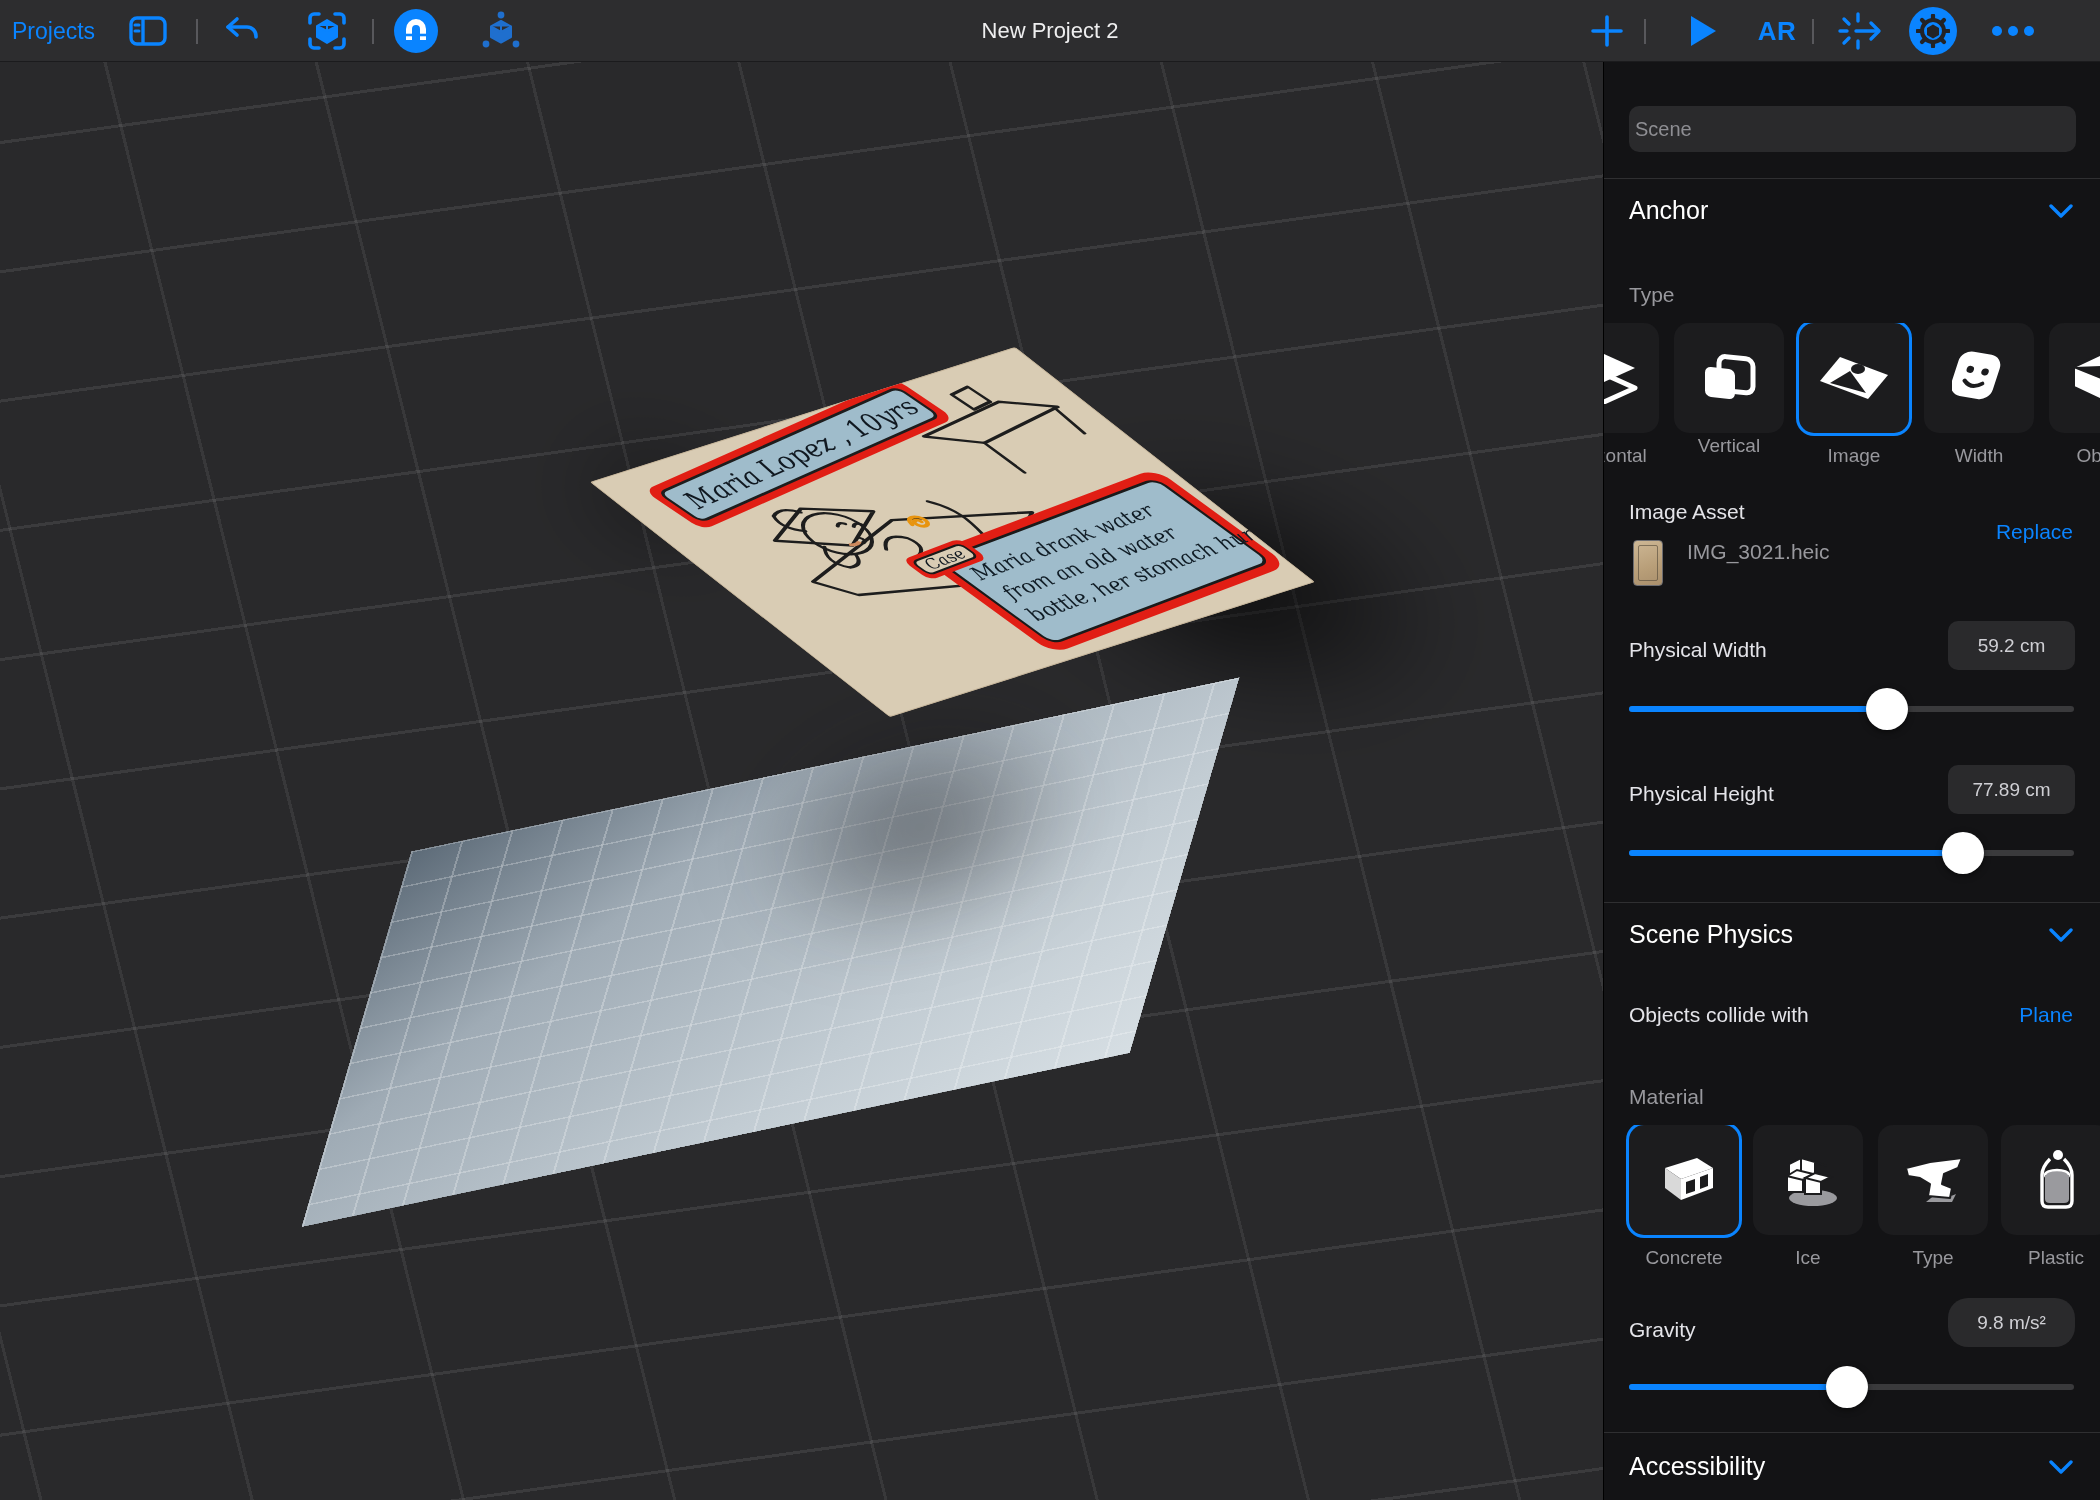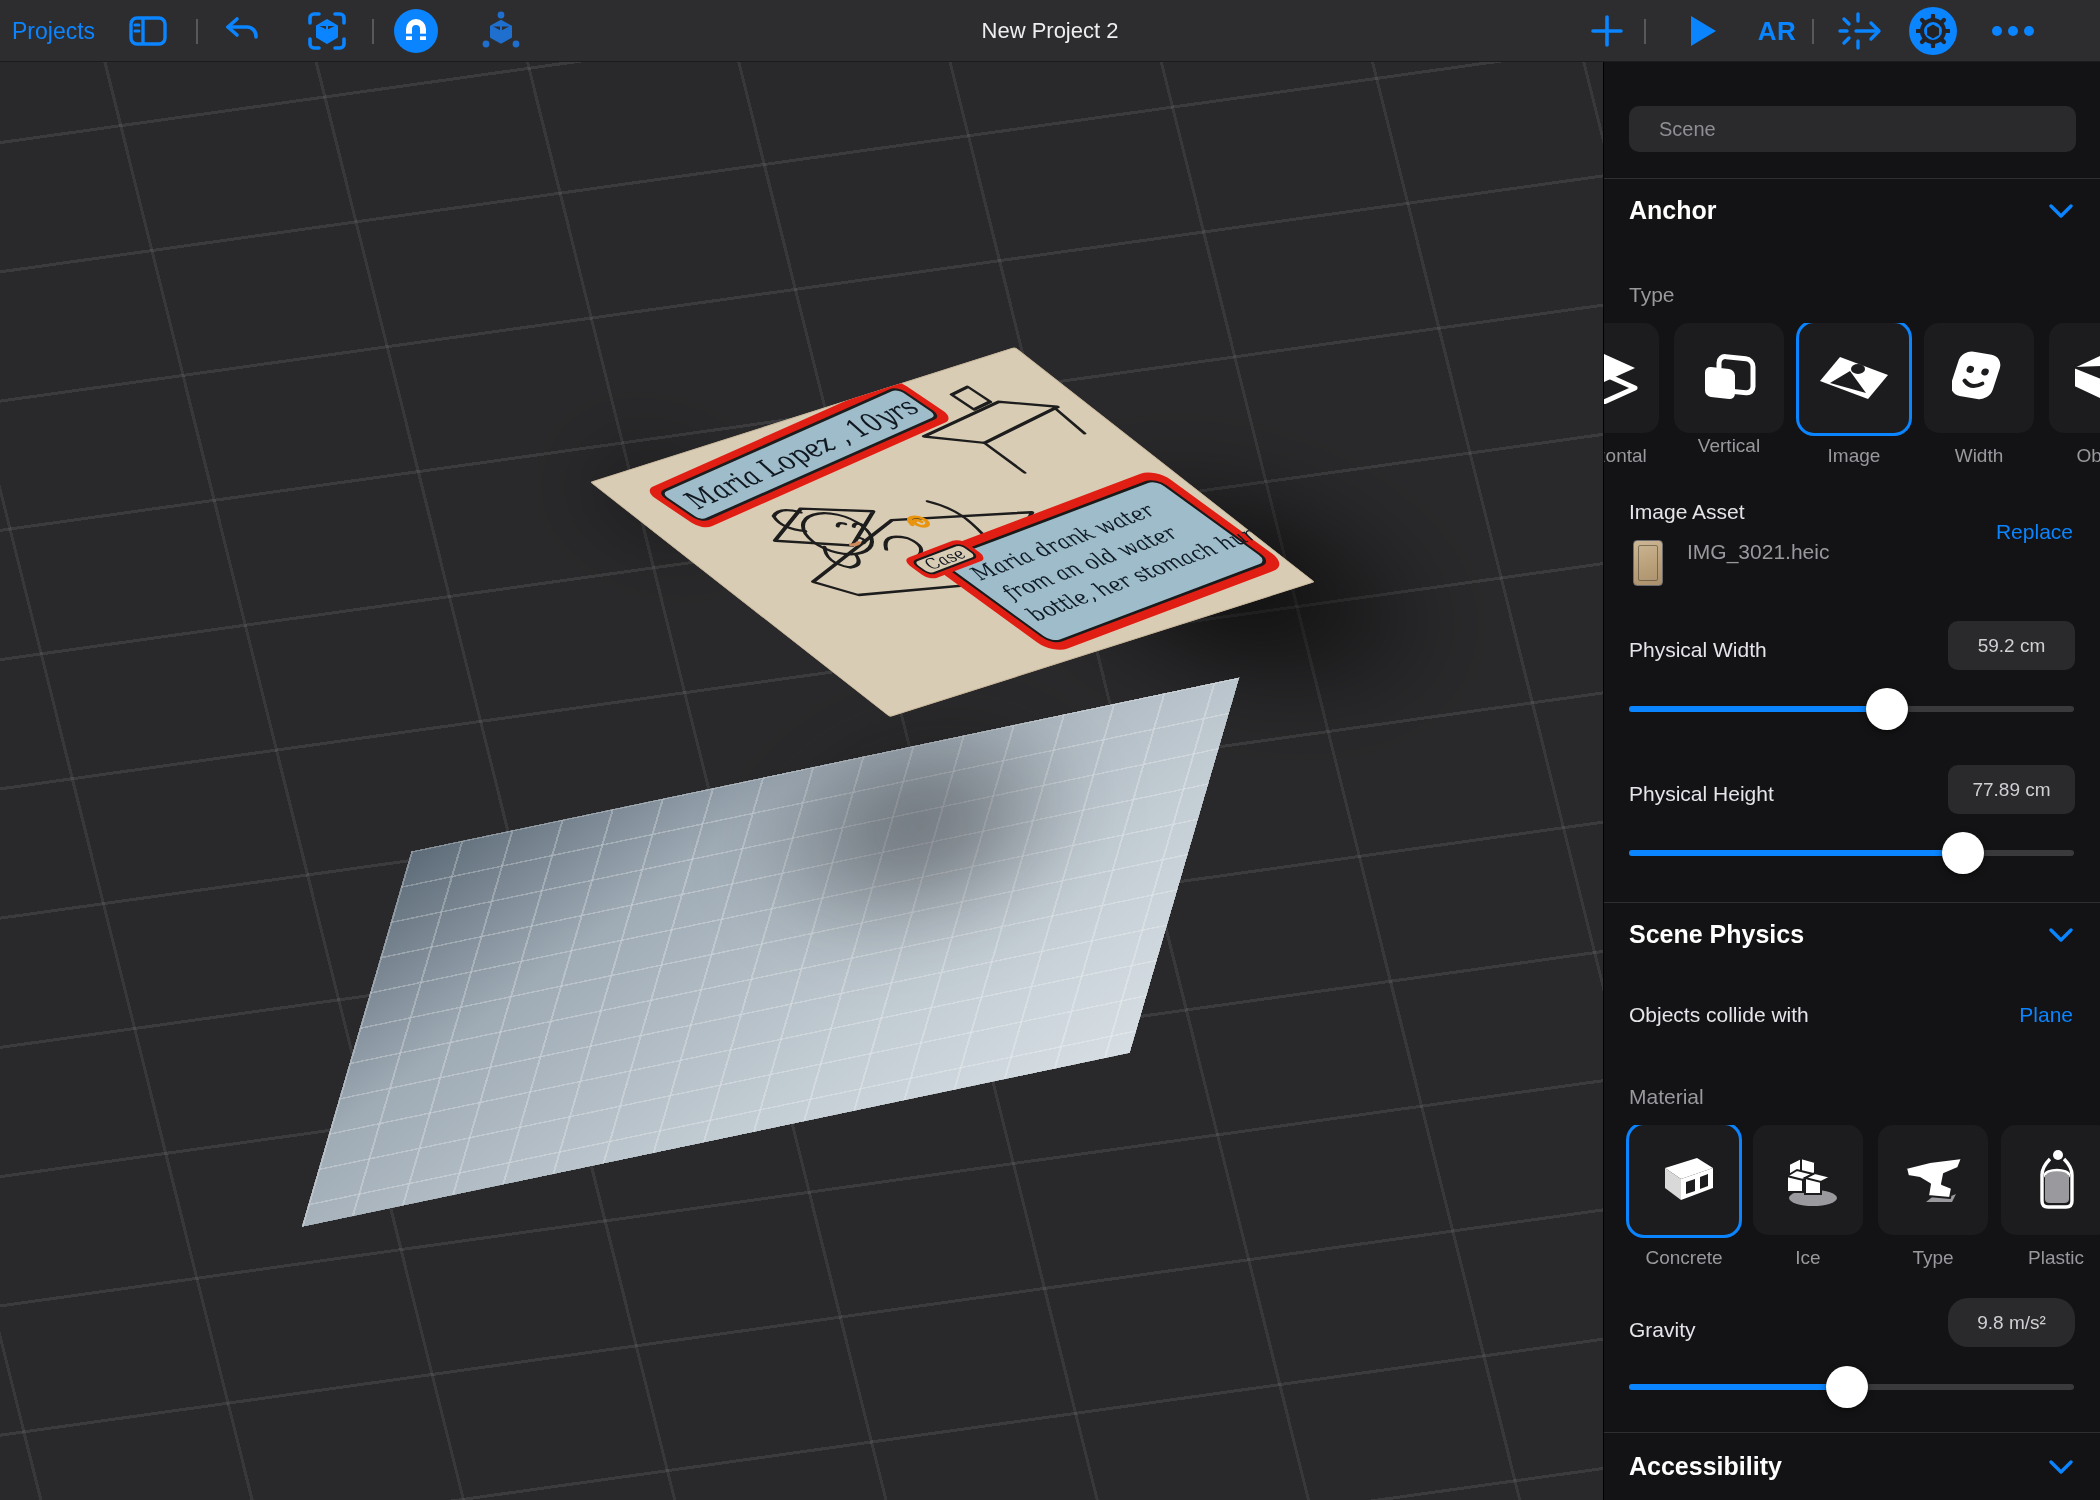--- a/index.html
+++ b/index.html
@@ -36,24 +36,24 @@
              background:repeating-linear-gradient(to right, rgba(255,255,255,.55) 0 2px, transparent 2px 46px),
                         repeating-linear-gradient(to bottom, rgba(255,255,255,.55) 0 2px, transparent 2px 46px); opacity:.45; }
   .card-wrap { position:absolute; left:590px; top:420px; width:500px; height:360px;
                transform:matrix(0.85,-0.27,0.833,0.653,0,0); transform-origin:0 0; }
 
   
   .sidebar { position:absolute; left:1603px; top:62px; width:497px; height:1438px;
              background:#131315; border-left:1px solid #000; z-index:40; }
   .sb-abs { position:absolute; }
   .scene-field { left:25px; right:25px; top:44px; height:46px; background:#2a2a2c; border-radius:10px;
-                 border:none; color:#8e8e93; font-size:20px; padding-left:30px; width:447px;
+                 border:none; color:#8e8e93; font-size:20px; padding-left:6px; width:447px;
                  font-family:"Liberation Sans",sans-serif; }
   .divider { left:0; right:0; height:1px; background:#2f2f31; }
-  .hdr { color:#ffffff; font-size:25px; font-weight:700; }
+  .hdr { color:#ffffff; font-size:25px; font-weight:400; }
   .chev { position:absolute; right:27px; }
   .sublabel { color:#98989d; font-size:21px; }
   .whitelabel { color:#e4e4e9; font-size:21px; }
   .bluelink { color:#0a84ff; font-size:21px; }
   .tile { position:absolute; width:110px; height:110px; background:#1c1c1e; border-radius:15px;
           display:flex; align-items:center; justify-content:center; }
   .tile.sel { box-shadow:0 0 0 3px #0a84ff; }
   .tile-label { position:absolute; transform:translateX(-50%); color:#98989d; font-size:19px; white-space:nowrap; }
   .valbox { position:absolute; right:25px; width:127px; height:49px; background:#2a2a2c; border-radius:10px;
             color:#cfcfd4; font-size:19px; display:flex; align-items:center; justify-content:center; }

